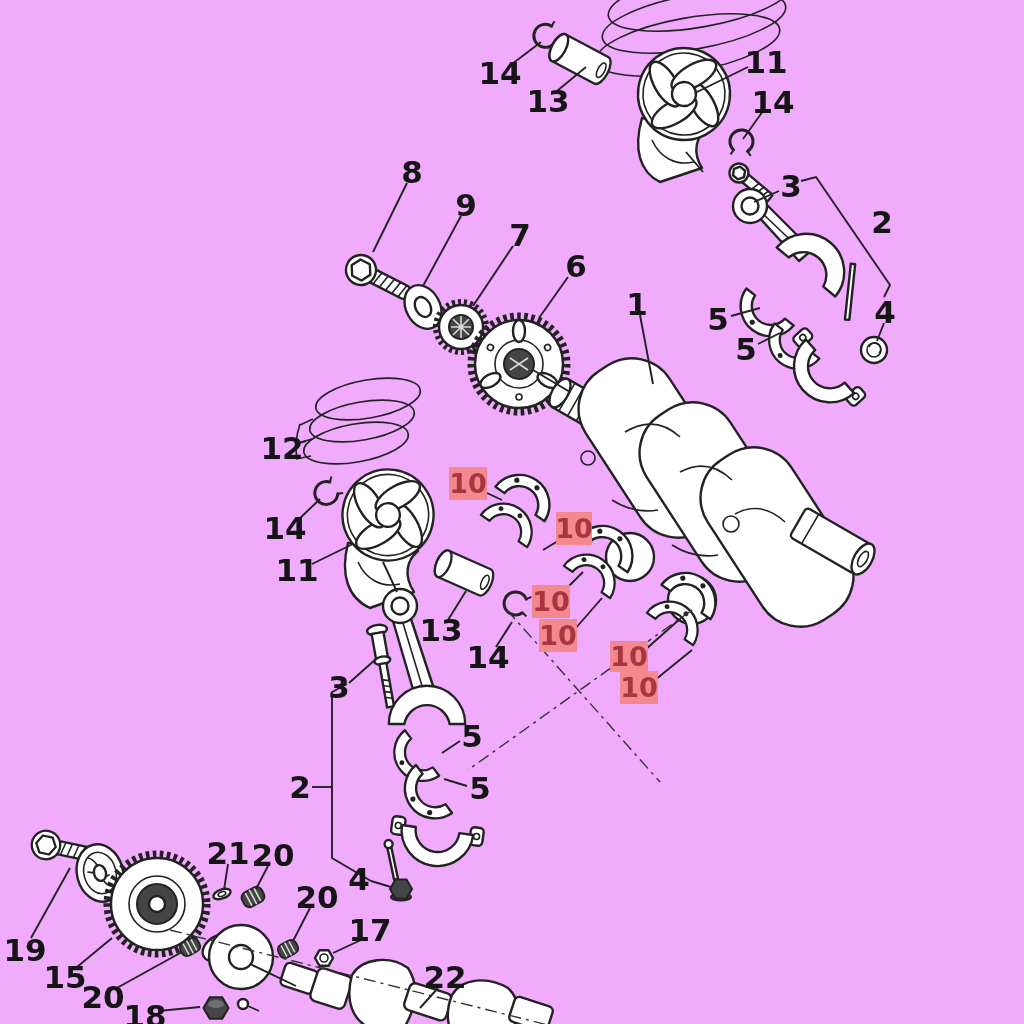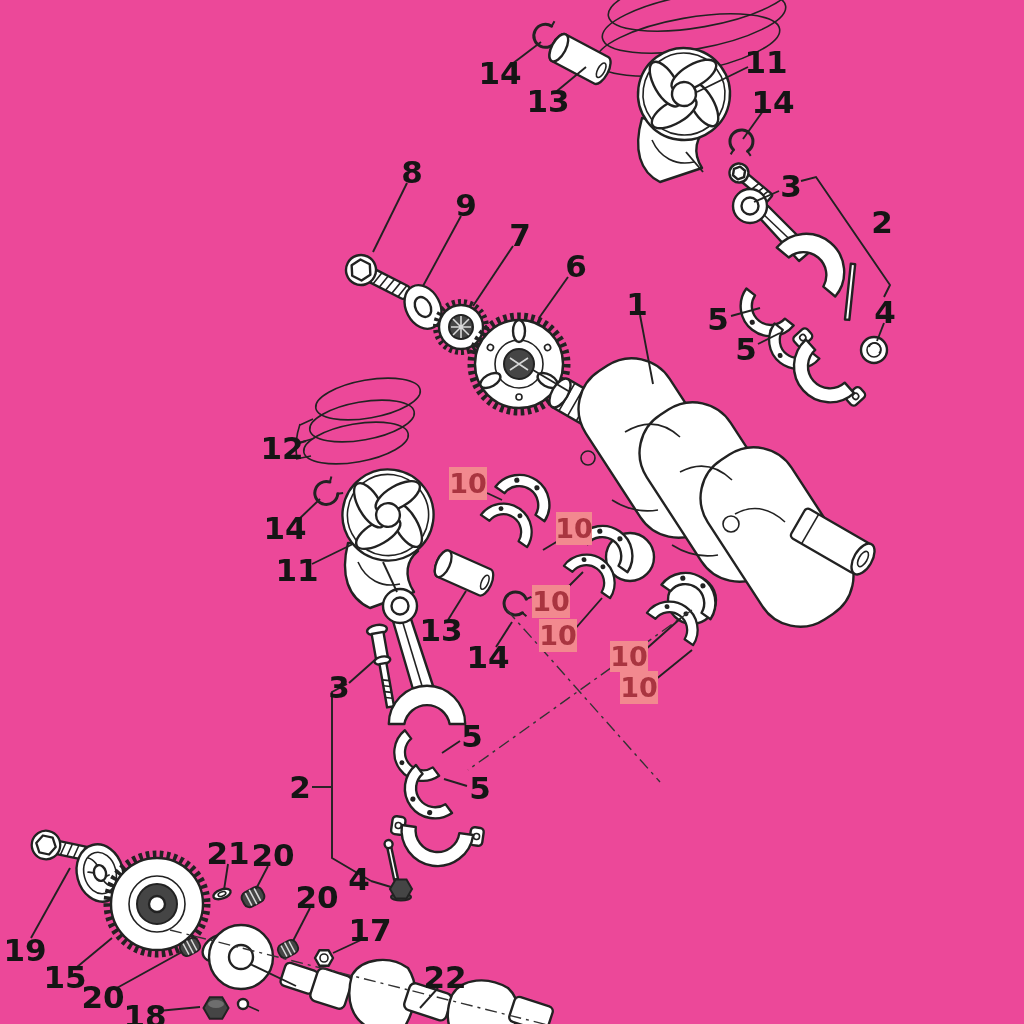--- a/index.html
+++ b/index.html
@@ -1,16 +1,16 @@
 <!DOCTYPE html>
 <html><head>
 <meta charset="utf-8">
 <style>
   html,body{margin:0;padding:0;background:#ffffff;}
-  #stage{position:relative;width:1024px;height:1024px;background:#ec4899;overflow:hidden;
+  #stage{position:relative;width:1024px;height:1024px;background:#f0abfc;overflow:hidden;
          font-family:"DejaVu Sans",sans-serif;}
   svg{display:block}
   .part{fill:#ffffff;stroke:#222222;stroke-width:2.4;stroke-linejoin:round;stroke-linecap:round;}
   .thin{fill:none;stroke:#222222;stroke-width:1.6;}
   .dark{fill:#454545;stroke:#222222;stroke-width:2;}
   .teeth{fill:none;stroke:#222222;}
   .leader{fill:none;stroke:#222222;stroke-width:1.9;}
   .axis{fill:none;stroke:#333333;stroke-width:1.4;stroke-dasharray:12 5 3 5;}
   .callout-text{font-weight:700;font-size:31px;fill:#151515;text-anchor:middle;}
   .hl-text{font-weight:700;font-size:27px;text-anchor:middle;}

